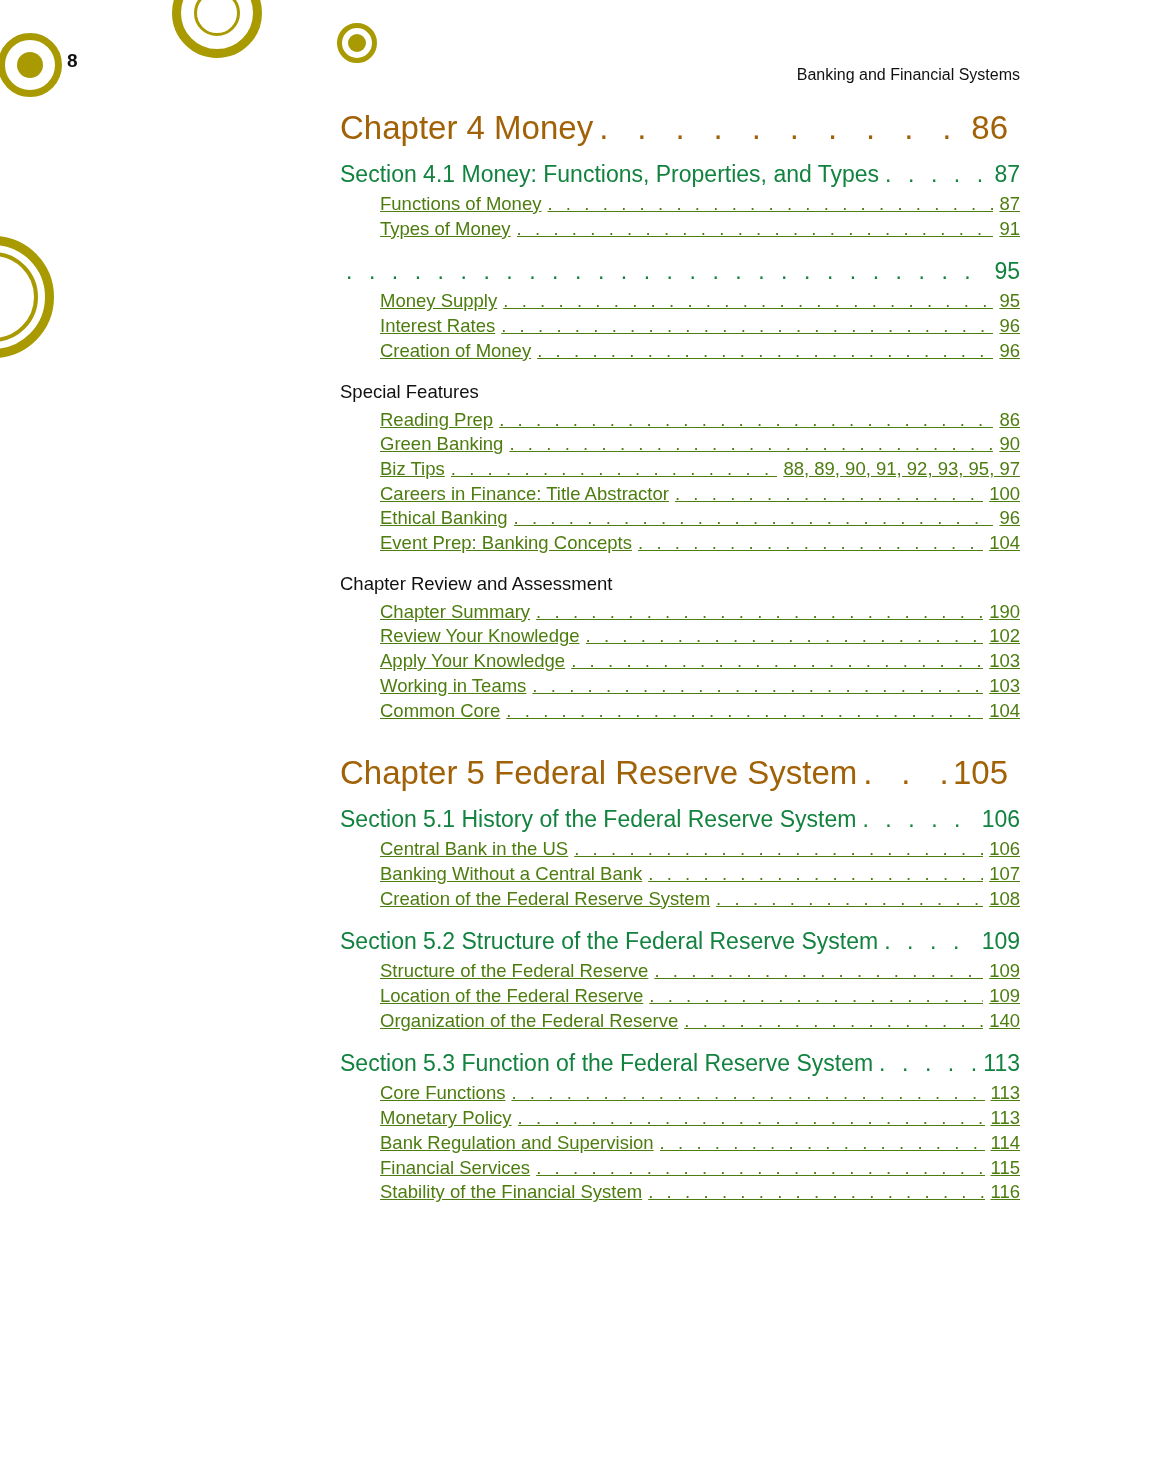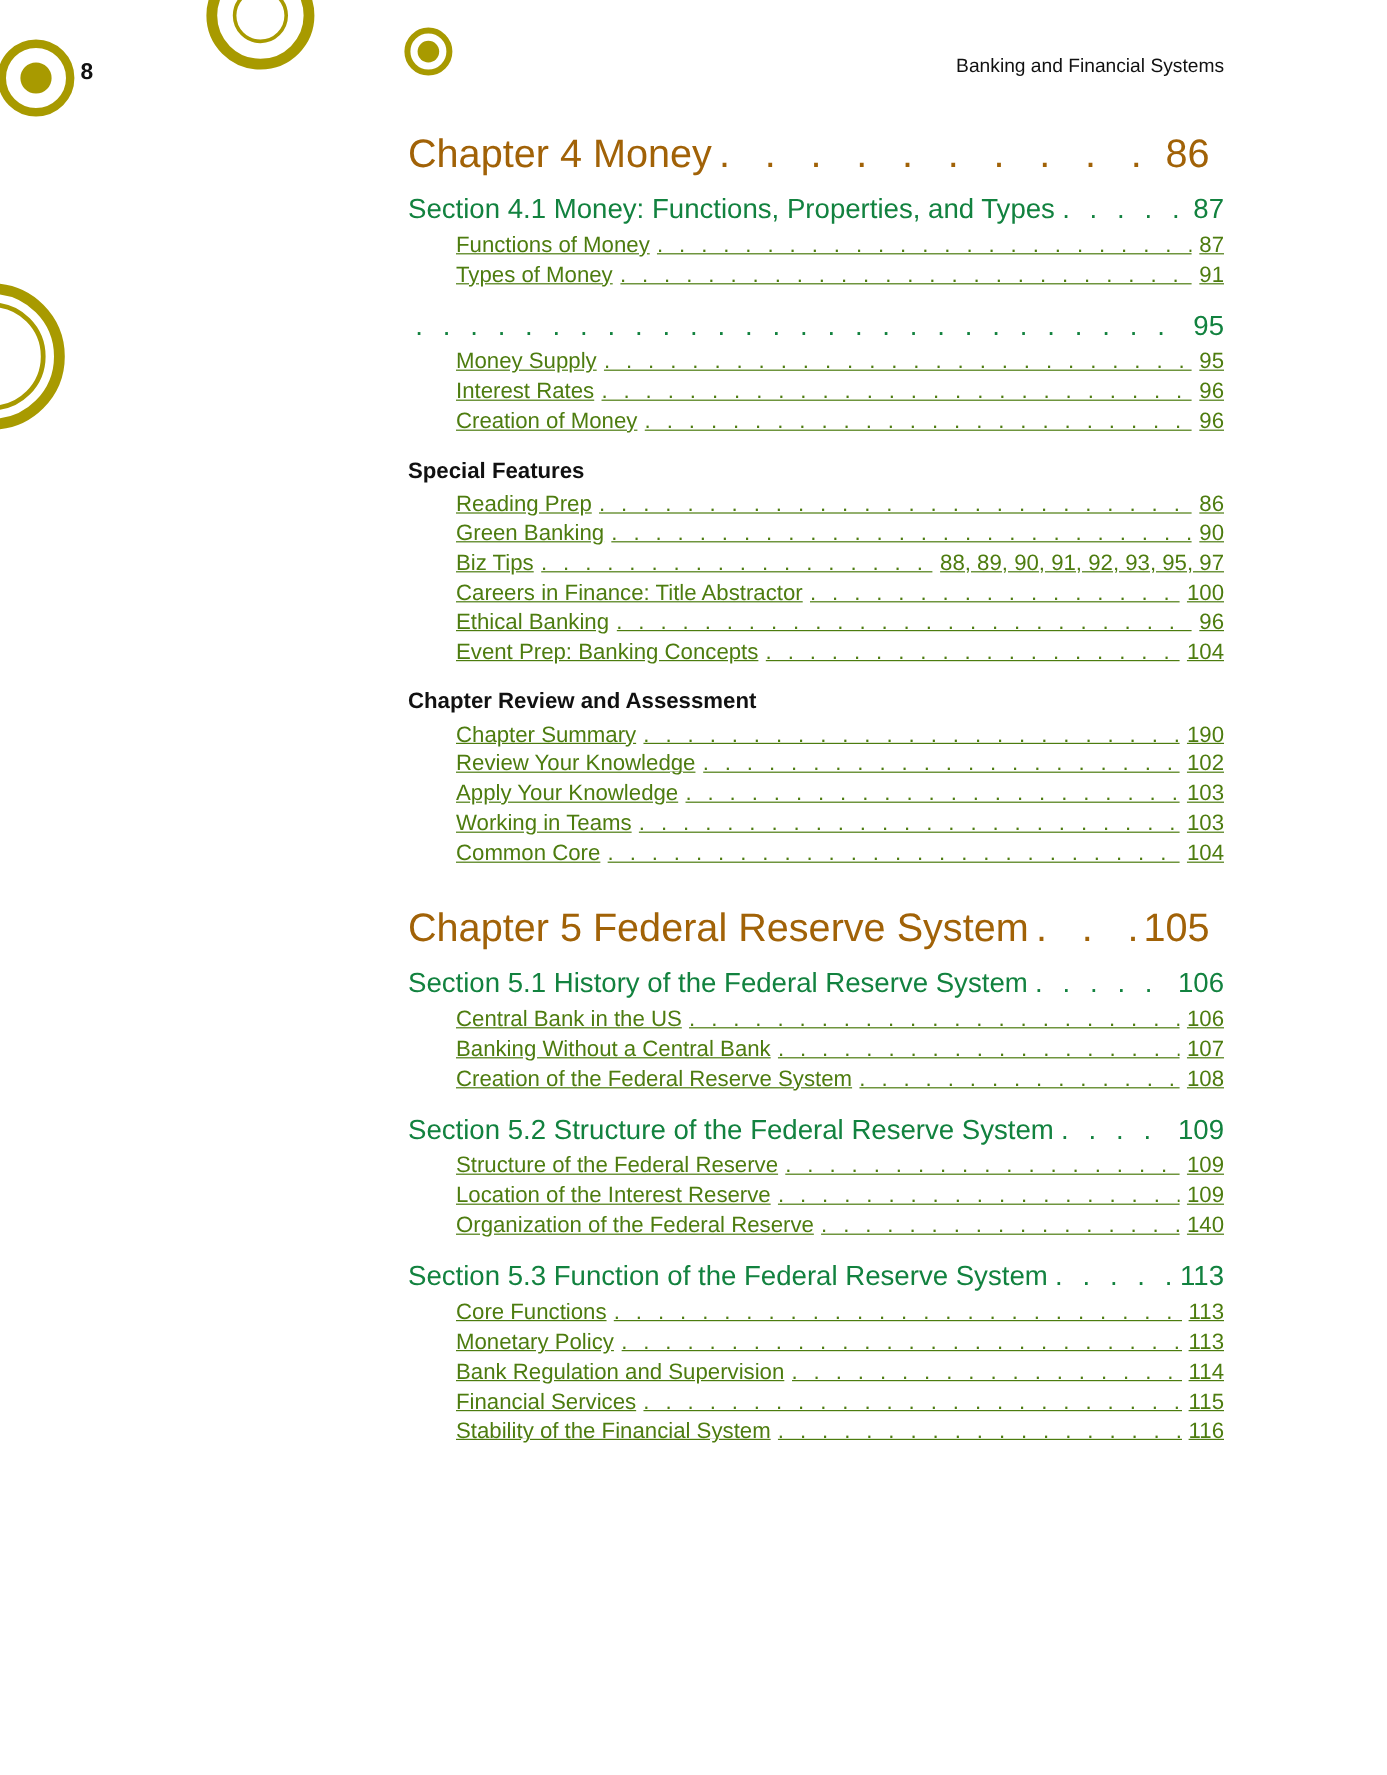--- a/index.html
+++ b/index.html
@@ -1,26 +1,26 @@
 <!DOCTYPE html>
 <html><head>
 <meta charset="utf-8">
 <style>
   html, body { margin: 0; padding: 0; background: #ffffff; }
   body { width: 1156px; height: 1479px; position: relative; overflow: hidden;
          font-family: "Liberation Sans", sans-serif; color: #111; }
   .deco { position: absolute; border-radius: 50%; box-sizing: border-box; }
   .page-number { position: absolute; left: 67px; top: 50px; font-size: 19px; font-weight: bold; color: #111; }
-  .running-header { position: absolute; right: 136px; top: 47px; font-size: 16px; color: #111; }
+  .running-header { position: absolute; right: 136px; top: 66px; font-size: 16px; color: #111; }
   .toc { position: absolute; left: 340px; top: 108px; width: 680px; }
   .unit-title { display: flex; font-size: 39px; font-weight: bold; line-height: 48px; margin: 0 0 28px 0; color: #000; }
   .chapter { display: flex; font-size: 33px; line-height: 40px; color: #a16207; margin: 0 12px 12px 0; }
   .section { display: flex; font-size: 23px; line-height: 28px; color: #12823f; margin: 0 0 4px 0; align-items: flex-end; }
   .entry { display: flex; font-size: 18.5px; line-height: 24.7px; color: #4d7c0f; margin-left: 40px; text-decoration: underline; }
-  .group-title { font-size: 18.5px; font-weight: bold; line-height: 24px; margin: 16px 0 4px 0; color: #111; }
+  .group-title { font-size: 18.5px; font-weight: normal; line-height: 24px; margin: 16px 0 4px 0; color: #111; }
   .leader { flex: 1; overflow: hidden; white-space: nowrap; margin: 0 6px; letter-spacing: 0.22em; }
   .leader::before { content: ". . . . . . . . . . . . . . . . . . . . . . . . . . . . . . . . . . . . . . . . . . . . . . . . . . . . . . . . . . . . . . . . . . . . . . . . . . . . . . . . . . . . . . . . . . . . ."; }
   .chapter .leader { letter-spacing: 0.3em; }
   .t, .p { white-space: nowrap; }
   .p { text-align: right; }
   .block { margin-bottom: 16px; }
   .gap-ch { height: 14px; }
 </style>
 </head>
 <body>
@@ -188,21 +188,21 @@
       <span class="t">Section 5.2 Structure of the Federal Reserve System</span>
       <span class="leader"></span>
       <span class="p">109</span>
     </div>
     <div class="entry">
         <span class="t">Structure of the Federal Reserve</span>
         <span class="leader"></span>
         <span class="p">109</span>
       </div>
     <div class="entry">
-        <span class="t">Location of the Interest Reserve</span>
+        <span class="t">Location of the Federal Reserve</span>
         <span class="leader"></span>
         <span class="p">109</span>
       </div>
     <div class="entry">
         <span class="t">Organization of the Federal Reserve</span>
         <span class="leader"></span>
         <span class="p">140</span>
       </div>
   </div>
 

